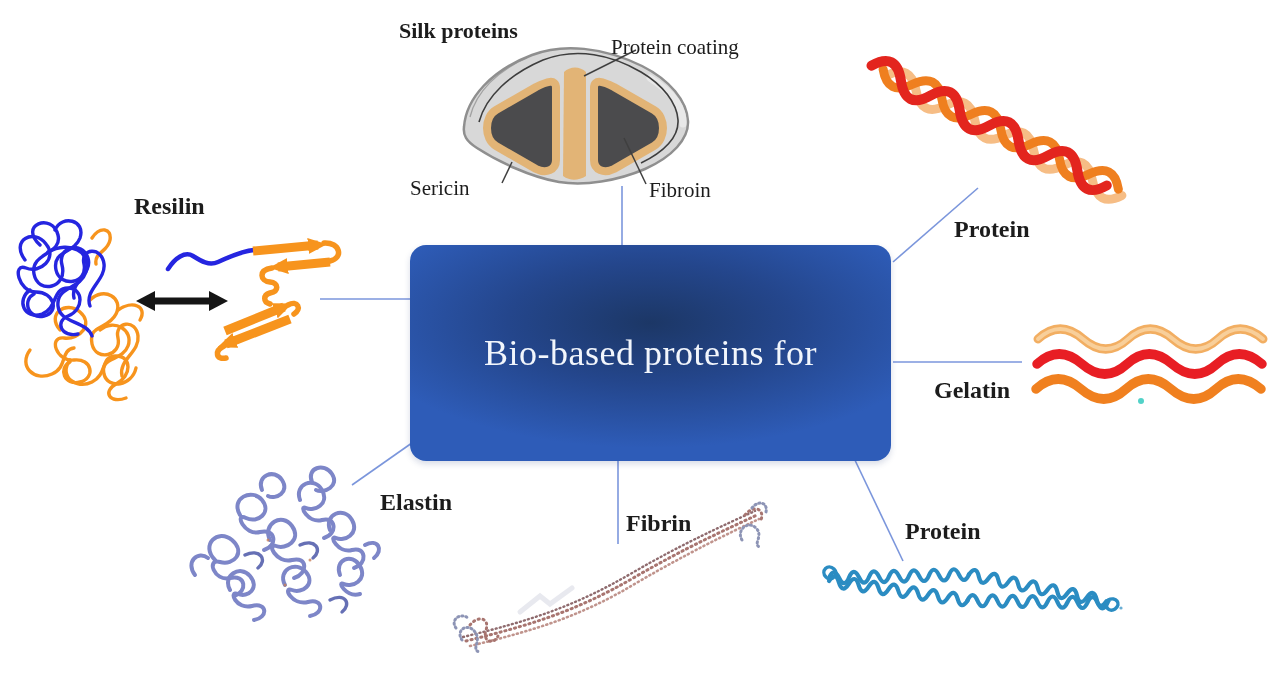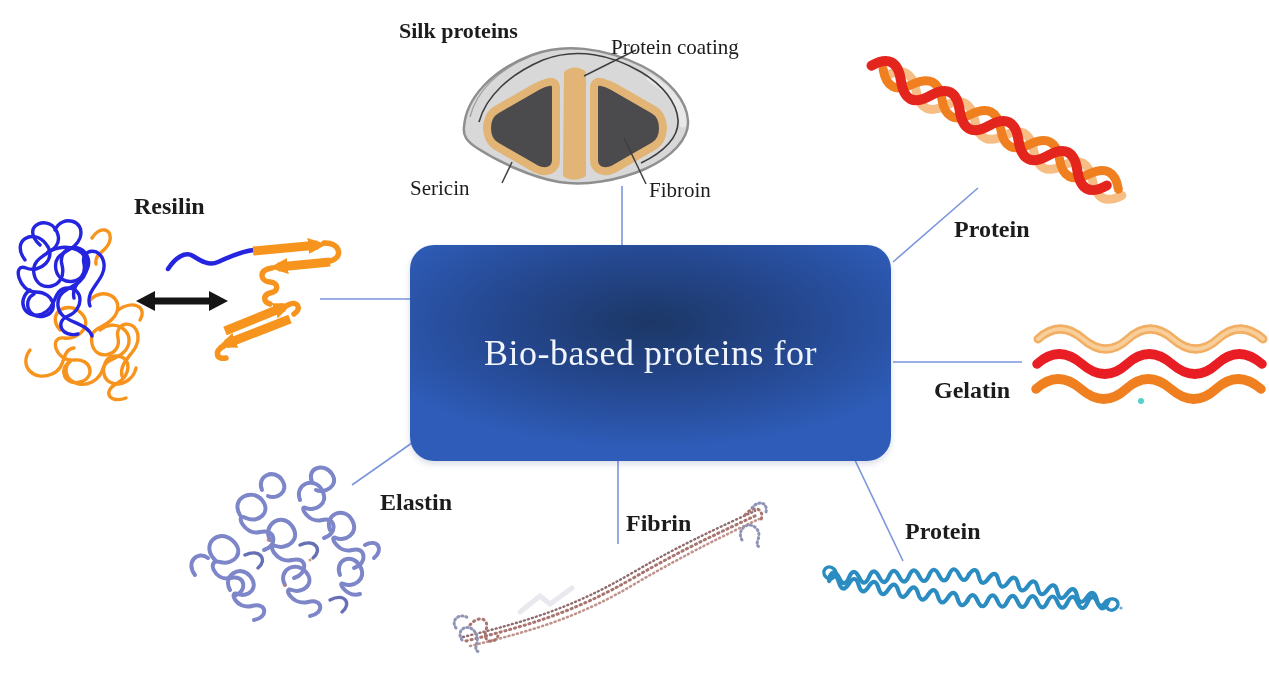--- a/index.html
+++ b/index.html
@@ -1,21 +1,21 @@
 <!DOCTYPE html>
 <html style="--box-edge: #2e5cb8; --box-center: #1c3766; --box-text: #f2f6fc; --connector: #7b96dc; --label-ink: #1c1c1c; --leader-ink: #3f3f3f; --resilin-blue: #2525e0; --resilin-orange: #f7941d; --arrow-black: #151515; --collagen-red: #e3251e; --collagen-orange: #ef7f1f; --collagen-light: #f6bd85; --gelatin-light: #f2ae62; --gelatin-red: #e81e24; --gelatin-orange: #f0801f; --gelatin-teal: #52d2c8; --silk-gray: #d8d8d8; --silk-outline: #8f8f8f; --silk-contour: #3d3d3d; --silk-tan: #e2b476; --silk-core: #4b4b4d; --keratin-blue: #2b8cc2; --elastin-purple: #7d86c8; --elastin-dark: #6670b5; --fibrin-mauve: #a87570; --fibrin-bluegray: #8d94b5; --fibrin-light: #dcdde6;"><head>
 <meta charset="utf-8">
 <style>
   html,body{margin:0;padding:0;background:#fff;}
   .stage{position:relative;width:1269px;height:678px;background:#fff;overflow:hidden;
          font-family:"Liberation Serif","DejaVu Serif",serif;}
   .stage svg{position:absolute;left:0;top:0;}
   .lbl{position:absolute;font-weight:bold;font-size:24px;color:var(--label-ink);white-space:nowrap;}
   .sublbl{position:absolute;font-weight:normal;font-size:21px;color:var(--label-ink);white-space:nowrap;}
-  .center-box{position:absolute;left:410px;top:245px;width:481px;height:216px;border-radius:24px;
+  .center-box{position:absolute;left:410px;top:245px;width:481px;height:216px;border-radius:16px;
     background:radial-gradient(ellipse 62% 58% at 50% 36%, var(--box-center) 0%, #24468c 48%, var(--box-edge) 100%);
     display:flex;flex-direction:column;align-items:center;justify-content:center;
     box-shadow:0 3px 6px rgba(40,60,120,.18);}
   .title-line{color:var(--box-text);font-size:36px;line-height:46px;letter-spacing:.5px;text-align:center;}
   .c-connector{stroke:var(--connector);stroke-width:1.6;fill:none;}
   .c-leader{stroke:var(--leader-ink);stroke-width:1.5;fill:none;}
   .silk-outer{fill:var(--silk-gray);stroke:var(--silk-outline);stroke-width:2.5;}
   .silk-sketch{fill:none;stroke:var(--silk-outline);stroke-width:1.3;opacity:.75;}
   .silk-contour{fill:none;stroke:var(--silk-contour);stroke-width:1.6;}
   .silk-col{fill:var(--silk-tan);}

